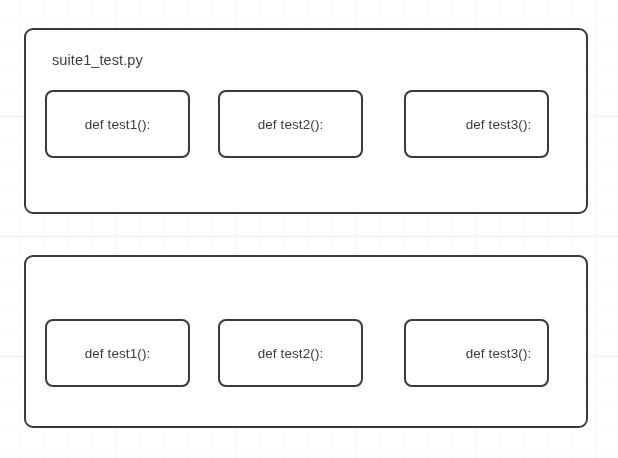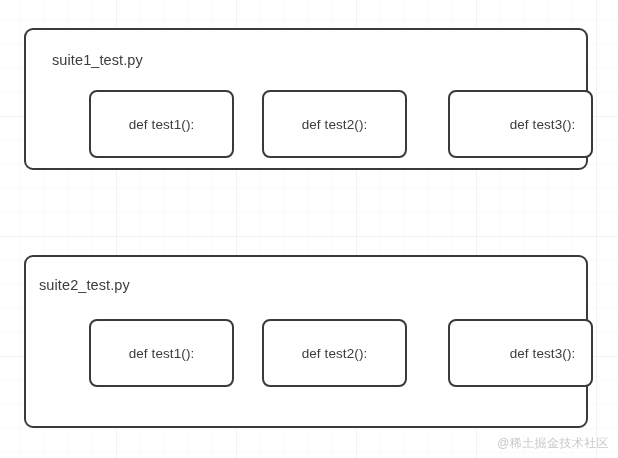--- a/index.html
+++ b/index.html
@@ -34,21 +34,21 @@
   }
 
   .suite-box {
     position: absolute;
     box-sizing: border-box;
     border: 2.5px solid #3a3a3a;
     border-radius: 9px;
     background: #ffffff;
   }
 
-  #suite-1 { left: 24px;  top: 28px;  width: 564px; height: 142px; }
+  #suite-1 { left: 24px;  top: 28px;  width: 564px; height: 186px; }
   #suite-2 { left: 24px;  top: 255px; width: 564px; height: 173px; }
 
   .suite-title {
     position: absolute;
     font-size: 14.5px;
     color: #3c3c3c;
     letter-spacing: 0.1px;
     white-space: nowrap;
   }
   #suite-1 .suite-title { left: 26px; top: 22px; }
@@ -58,21 +58,20 @@
     position: absolute;
     box-sizing: border-box;
     border: 2.5px solid #3a3a3a;
     border-radius: 8px;
     background: #ffffff;
     display: flex;
     align-items: center;
     justify-content: center;
     height: 68px;
     width: 145px;
-    margin-left: 44px;
   }
 
   .test-card .card-label {
     font-size: 13.5px;
     color: #3c3c3c;
     letter-spacing: 0.1px;
     white-space: nowrap;
   }
 
   #suite-1 .test-card { top: 60px; }
@@ -108,30 +107,28 @@
     <div class="test-card card-pos-1">
       <span class="card-label">def test2():</span>
     </div>
 
     <div class="test-card card-pos-2">
       <span class="card-label">def test3():</span>
     </div>
   </div>
 
   <div class="suite-box" id="suite-2">
-    <div class="suite-title">suite2_test.py</div>
 
     <div class="test-card card-pos-0">
       <span class="card-label">def test1():</span>
     </div>
 
     <div class="test-card card-pos-1">
       <span class="card-label">def test2():</span>
     </div>
 
     <div class="test-card card-pos-2">
       <span class="card-label">def test3():</span>
     </div>
   </div>
 
-  <div id="watermark">@稀土掘金技术社区</div>
 
 </div>
 
 </body></html>

